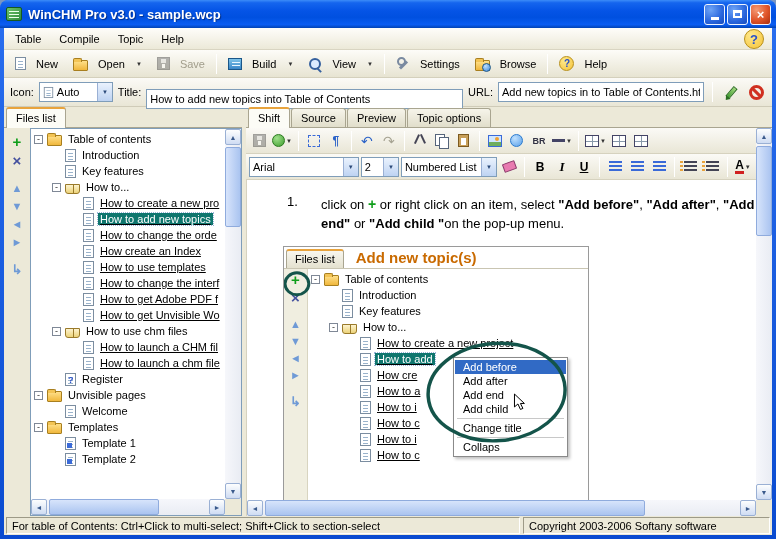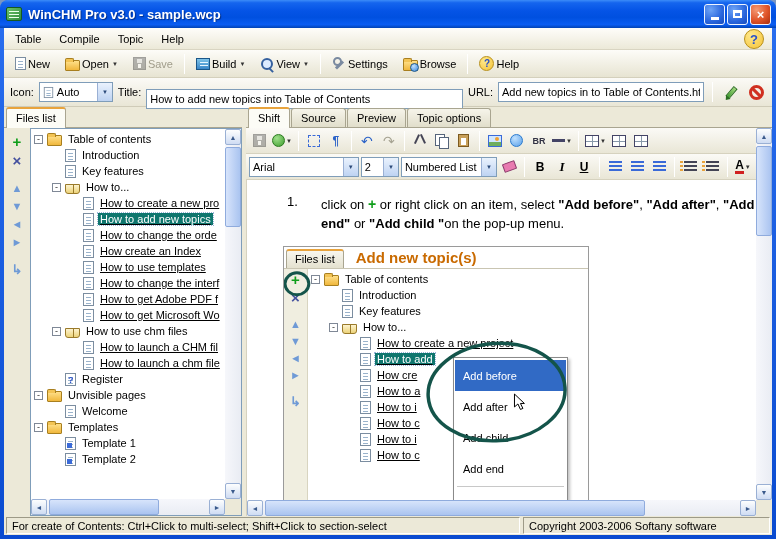--- a/index.html
+++ b/index.html
@@ -30,21 +30,21 @@
   .menubar { height:22px; flex:none; display:flex; align-items:center; padding-left:2px; position:relative;
     background:linear-gradient(180deg,#fefdfa,#ece9d8); border-bottom:1px solid #d9d5c2; }
   .menu-item { padding:4px 9px; }
   .assistant { position:absolute; right:8px; top:1px; width:20px; height:20px; border-radius:50%;
     background:radial-gradient(circle at 35% 30%,#ffe98c,#f4c238); border:1px solid #b8901a;
     color:#2a52c8; font-weight:bold; font-size:13px; display:flex; align-items:center; justify-content:center; }
 
   
   .toolbar { height:28px; flex:none; display:flex; align-items:center; gap:1px; padding:0 4px;
     background:linear-gradient(180deg,#fdfcf8,#e7e4d2); border-bottom:1px solid #d4d0bc; }
-  .tbtn { display:flex; align-items:center; gap:2px; padding:3px 7px; border-radius:2px; white-space:nowrap; }
+  .tbtn { display:flex; align-items:center; gap:10px; padding:3px 7px; border-radius:2px; white-space:nowrap; }
   .tbtn.disabled { color:#a19d8b; }
   .tbtn.disabled .i-floppy { opacity:.45; filter:grayscale(1); }
   .tsep { width:1px; height:20px; background:#c8c4b0; border-right:1px solid #fff; margin:0 3px; flex:none; }
   .caret { font-size:6px; color:#333; margin-left:1px; }
 
   
   .ic { display:inline-block; flex:none; }
   .i-page { width:11px; height:13px; background:#fff; border:1px solid #7b8da0; position:relative; }
   .i-page::before { content:""; position:absolute; left:2px; right:2px; top:3px; height:7px;
     background:repeating-linear-gradient(180deg,#9ab3cc 0 1px,transparent 1px 3px); }
@@ -162,21 +162,21 @@
 
   
   .shot { position:absolute; left:36px; top:66px; width:306px; height:300px; border:1px solid #9a9a9a; background:#fff; overflow:hidden; }
   .shot-header { height:22px; display:flex; align-items:flex-end; background:#fff; border-bottom:1px solid #c9c5b2; }
   .shot-tab { padding:2px 8px 3px; margin-left:2px; background:linear-gradient(180deg,#f8f6ee,#e4e1cf); border:1px solid #a9a590; border-bottom:none; border-top:2px solid #e8a33d; border-radius:3px 3px 0 0; }
   .shot-title { color:#c96a00; font-weight:bold; font-size:15px; margin:0 0 2px 12px; white-space:nowrap; }
   .shot-body { display:flex; height:278px; }
   .shot-strip { width:24px; flex:none; background:#f0eee0; border-right:1px solid #d8d4c0; display:flex; flex-direction:column; align-items:center; padding-top:5px; gap:6px; }
   .shot-tree { flex:1; background:#fff; padding-top:2px; overflow:hidden; }
   .shot-menu { position:absolute; left:169px; top:110px; width:115px; background:#fff; border:1px solid #8a8a8a; box-shadow:2px 2px 3px rgba(0,0,0,.25); padding:2px 1px; }
-  .mi { height:31px; display:flex; align-items:center; padding:0 8px; white-space:nowrap; }
+  .mi { height:14px; display:flex; align-items:center; padding:0 8px; white-space:nowrap; }
   .mi.hl { background:#316ac5; color:#fff; }
   .msep { height:1px; background:#c8c8c8; margin:2px 2px; }
   .shot-overlay { position:absolute; inset:0; pointer-events:none; }
 
   
   .statusbar { height:19px; flex:none; display:flex; gap:3px; padding:1px 2px; align-items:stretch; background:#ece9d8; }
   .scell { border:1px solid; border-color:#9d9a87 #fff #fff #9d9a87; display:flex; align-items:center; padding:0 5px; white-space:nowrap; overflow:hidden; }
   .scell.grow { flex:1; }
   .scell.fixed { width:247px; flex:none; }
 </style>
@@ -341,21 +341,21 @@
                   <span class="tl">How to change the interf</span>
                 </div>
               <div class="trow lvl2">
                   <span class="exp blank"></span>
                   <span class="ic i-page"></span>
                   <span class="tl">How to get Adobe PDF f</span>
                 </div>
               <div class="trow lvl2">
                   <span class="exp blank"></span>
                   <span class="ic i-page"></span>
-                  <span class="tl">How to get Microsoft Wo</span>
+                  <span class="tl">How to get Unvisible Wo</span>
                 </div>
               <div class="trow lvl1">
                   <span class="exp">-</span>
                   <span class="ic i-book"></span>
                   <span class="tl">How to use chm files</span>
                 </div>
               <div class="trow lvl2">
                   <span class="exp blank"></span>
                   <span class="ic i-page"></span>
                   <span class="tl">How to launch a CHM fil</span>
@@ -617,22 +617,22 @@
                     <div class="trow lvl2">
                         <span class="exp blank"></span>
                         <span class="ic i-page"></span>
                         <span class="tl">How to c</span>
                       </div>
                   </div>
 
                   <div class="shot-menu">
                     <div class="mi hl">Add before</div>
                     <div class="mi">Add after</div>
+                    <div class="mi">Add end</div>
                     <div class="mi">Add child</div>
-                    <div class="mi">Add end</div>
                     <div class="msep"></div>
                     <div class="mi">Change title</div>
                     <div class="msep"></div>
                     <div class="mi">Collaps</div>
                   </div>
 
                   <svg class="shot-overlay" viewBox="0 0 306 300">
                     <ellipse cx="13" cy="37" rx="12" ry="11" fill="none" stroke="#14544a" stroke-width="3"></ellipse>
                     <ellipse cx="214" cy="146" rx="69" ry="49" fill="none" stroke="#14544a" stroke-width="3.5" transform="rotate(-4 214 146)"></ellipse>
                     <polygon points="0,0 0,13 3.5,10 6,15.5 8.5,14.5 6,9.5 10,9.5" transform="translate(232,148)" fill="#fff" stroke="#000" stroke-width="1"></polygon>
@@ -657,21 +657,21 @@
               </div>
             <div class="sb-btn">▼</div>
             <div style="height:16px;flex:none;background:#ece9d8;"></div>
           </div>
         </div>
       </div>
     </div>
 
     <div class="statusbar">
       <div class="scell grow">
-          <span>For create of Contents: Ctrl+Click to multi-select; Shift+Click to section-select</span>
+          <span>For table of Contents: Ctrl+Click to multi-select; Shift+Click to section-select</span>
         </div>
       <div class="scell fixed">
           <span>Copyright 2003-2006 Softany software</span>
         </div>
     </div>
 
   </div>
 </div>
 
 </body></html>

